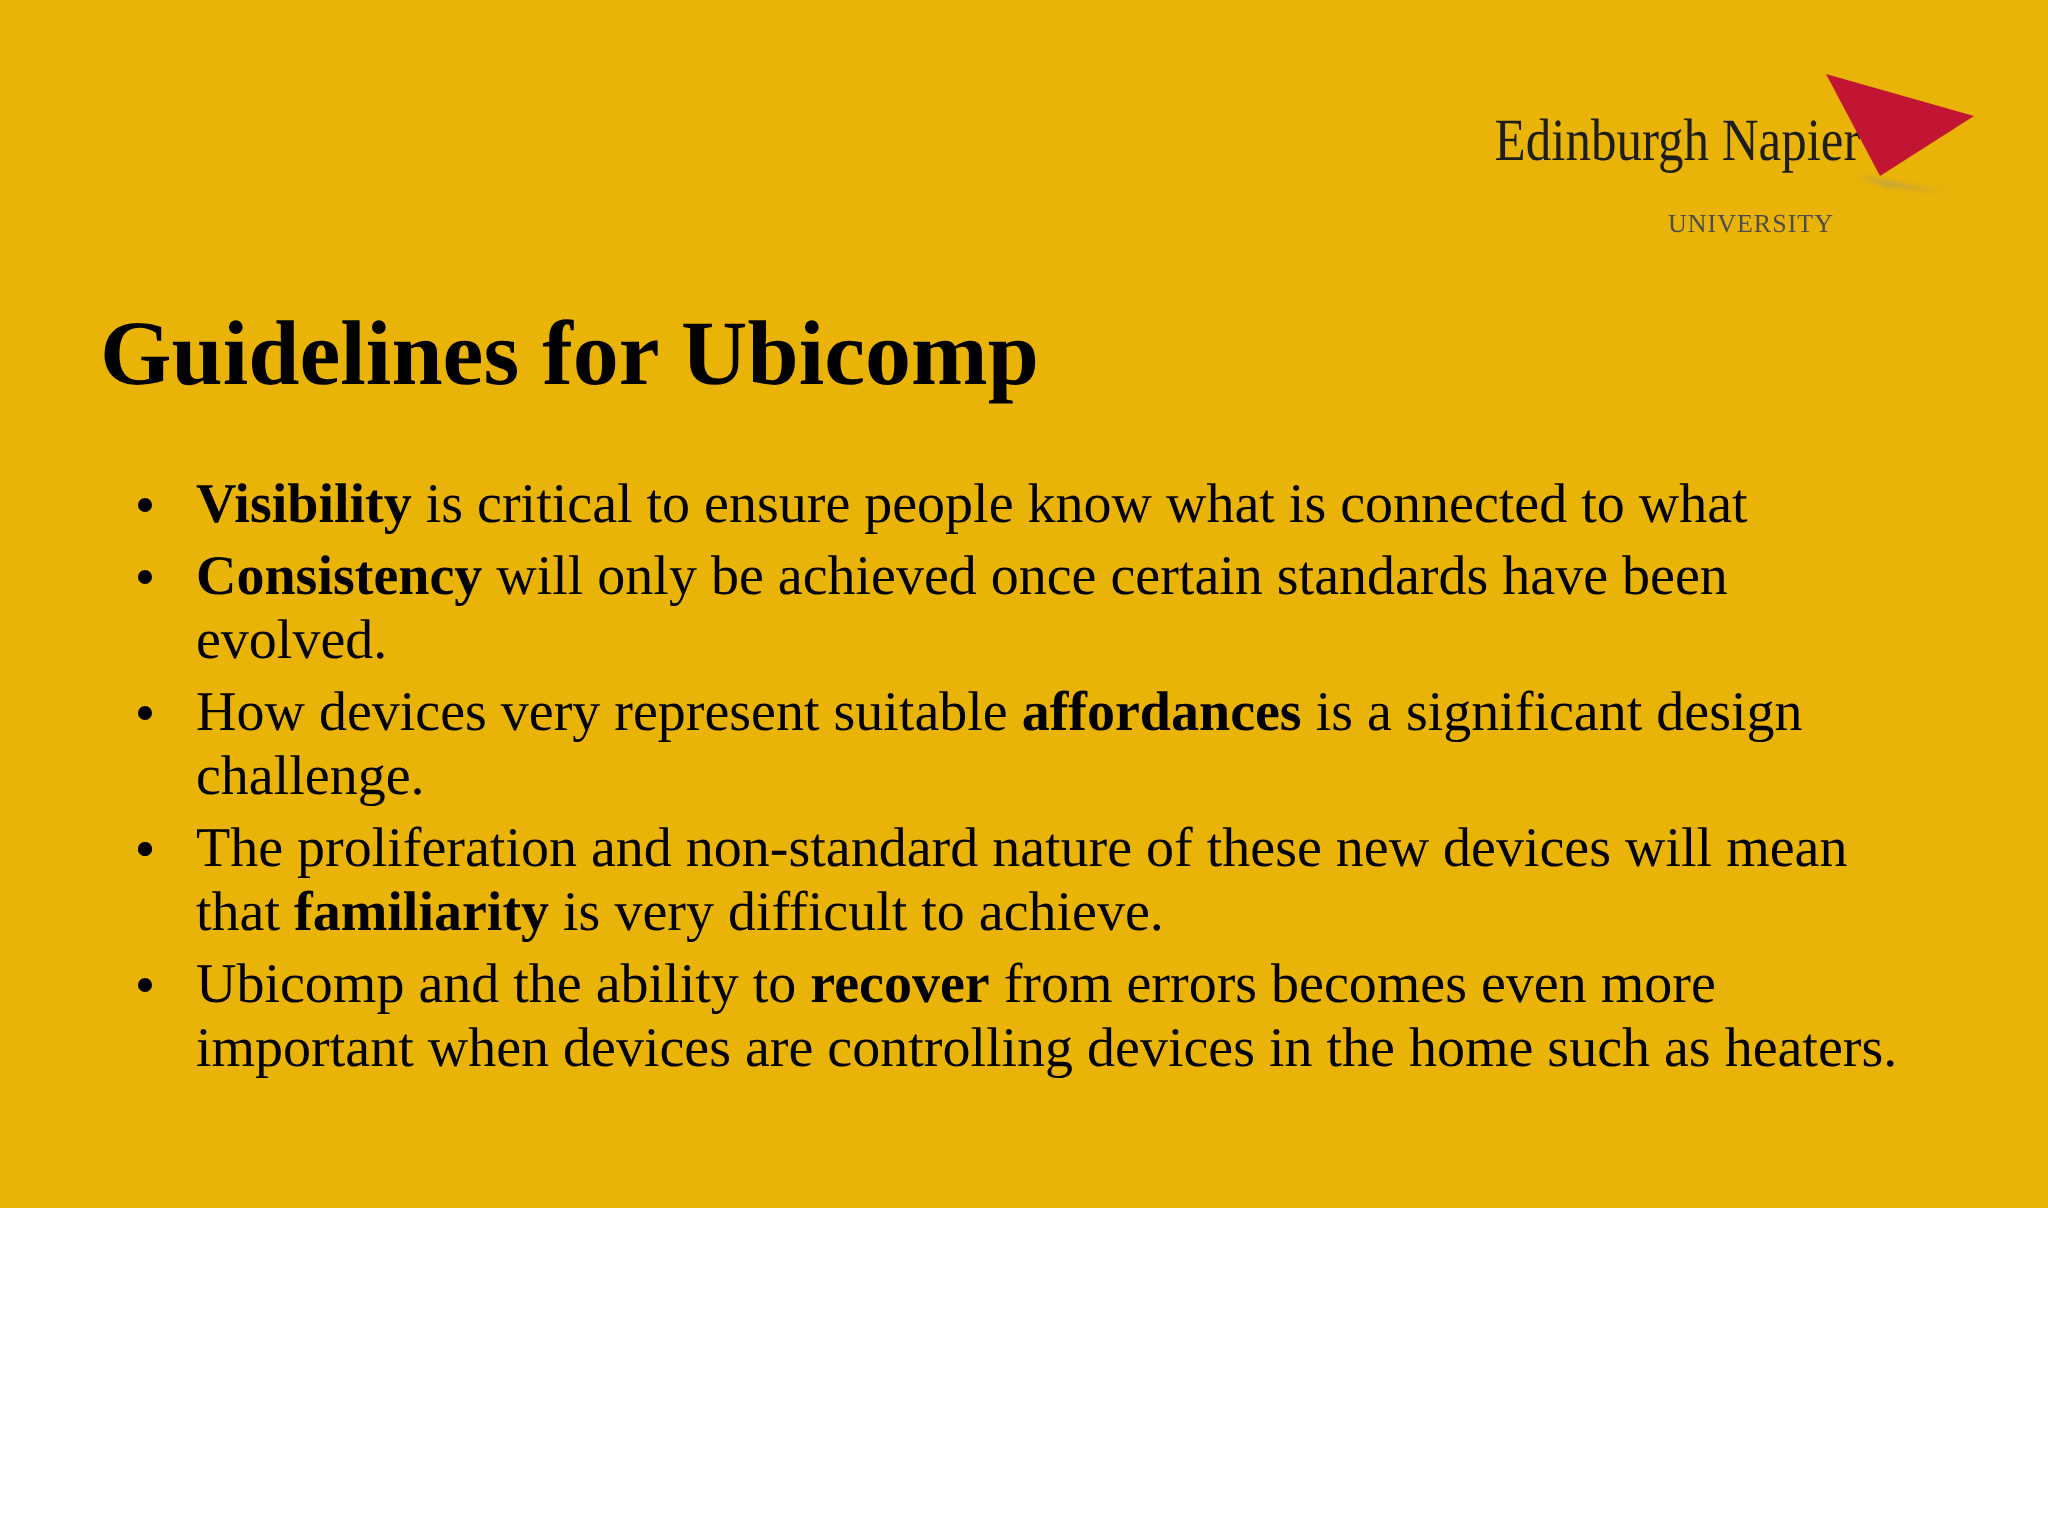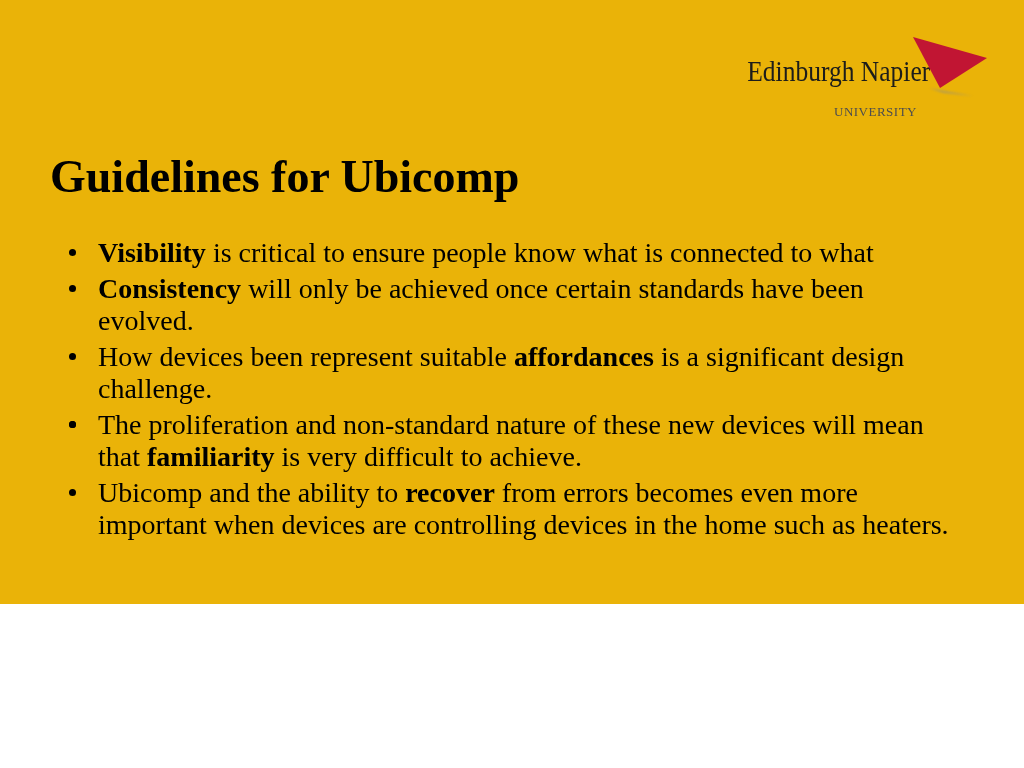--- a/index.html
+++ b/index.html
@@ -107,19 +107,19 @@
     </defs>
     <polygon id="logo-shadow" points="24,56 68,64 38,61" opacity="0.5" filter="url(#soft)" fill="#8a8a8a"></polygon>
     <polygon id="logo-tri" points="8,5 82,26 35,56" fill="#c11533"></polygon>
   </svg>
 
   <h1 class="title">Guidelines for Ubicomp</h1>
 
   <ul class="bullets" id="bullet-list">
       <li><span class="marker"></span><span><span class="b">Visibility</span><span> is critical to ensure people know what is connected to what</span></span></li>
       <li><span class="marker"></span><span><span class="b">Consistency</span><span> will only be achieved once certain standards have been evolved.</span></span></li>
-      <li><span class="marker"></span><span><span>How devices been represent suitable </span><span class="b">affordances</span><span> is a significant design challenge.</span></span></li>
+      <li><span class="marker"></span><span><span>How devices very represent suitable </span><span class="b">affordances</span><span> is a significant design challenge.</span></span></li>
       <li><span class="marker"></span></li>
       <li><span class="marker"></span><span><span>The proliferation and non-standard nature of these new devices will mean that </span><span class="b">familiarity</span><span> is very difficult to achieve.</span></span></li>
       <li><span class="marker"></span><span><span>Ubicomp and the ability to </span><span class="b">recover</span><span> from errors becomes even more important when devices are controlling devices in the home such as heaters.</span></span></li>
     </ul>
 
 </div>
 
 </body></html>

